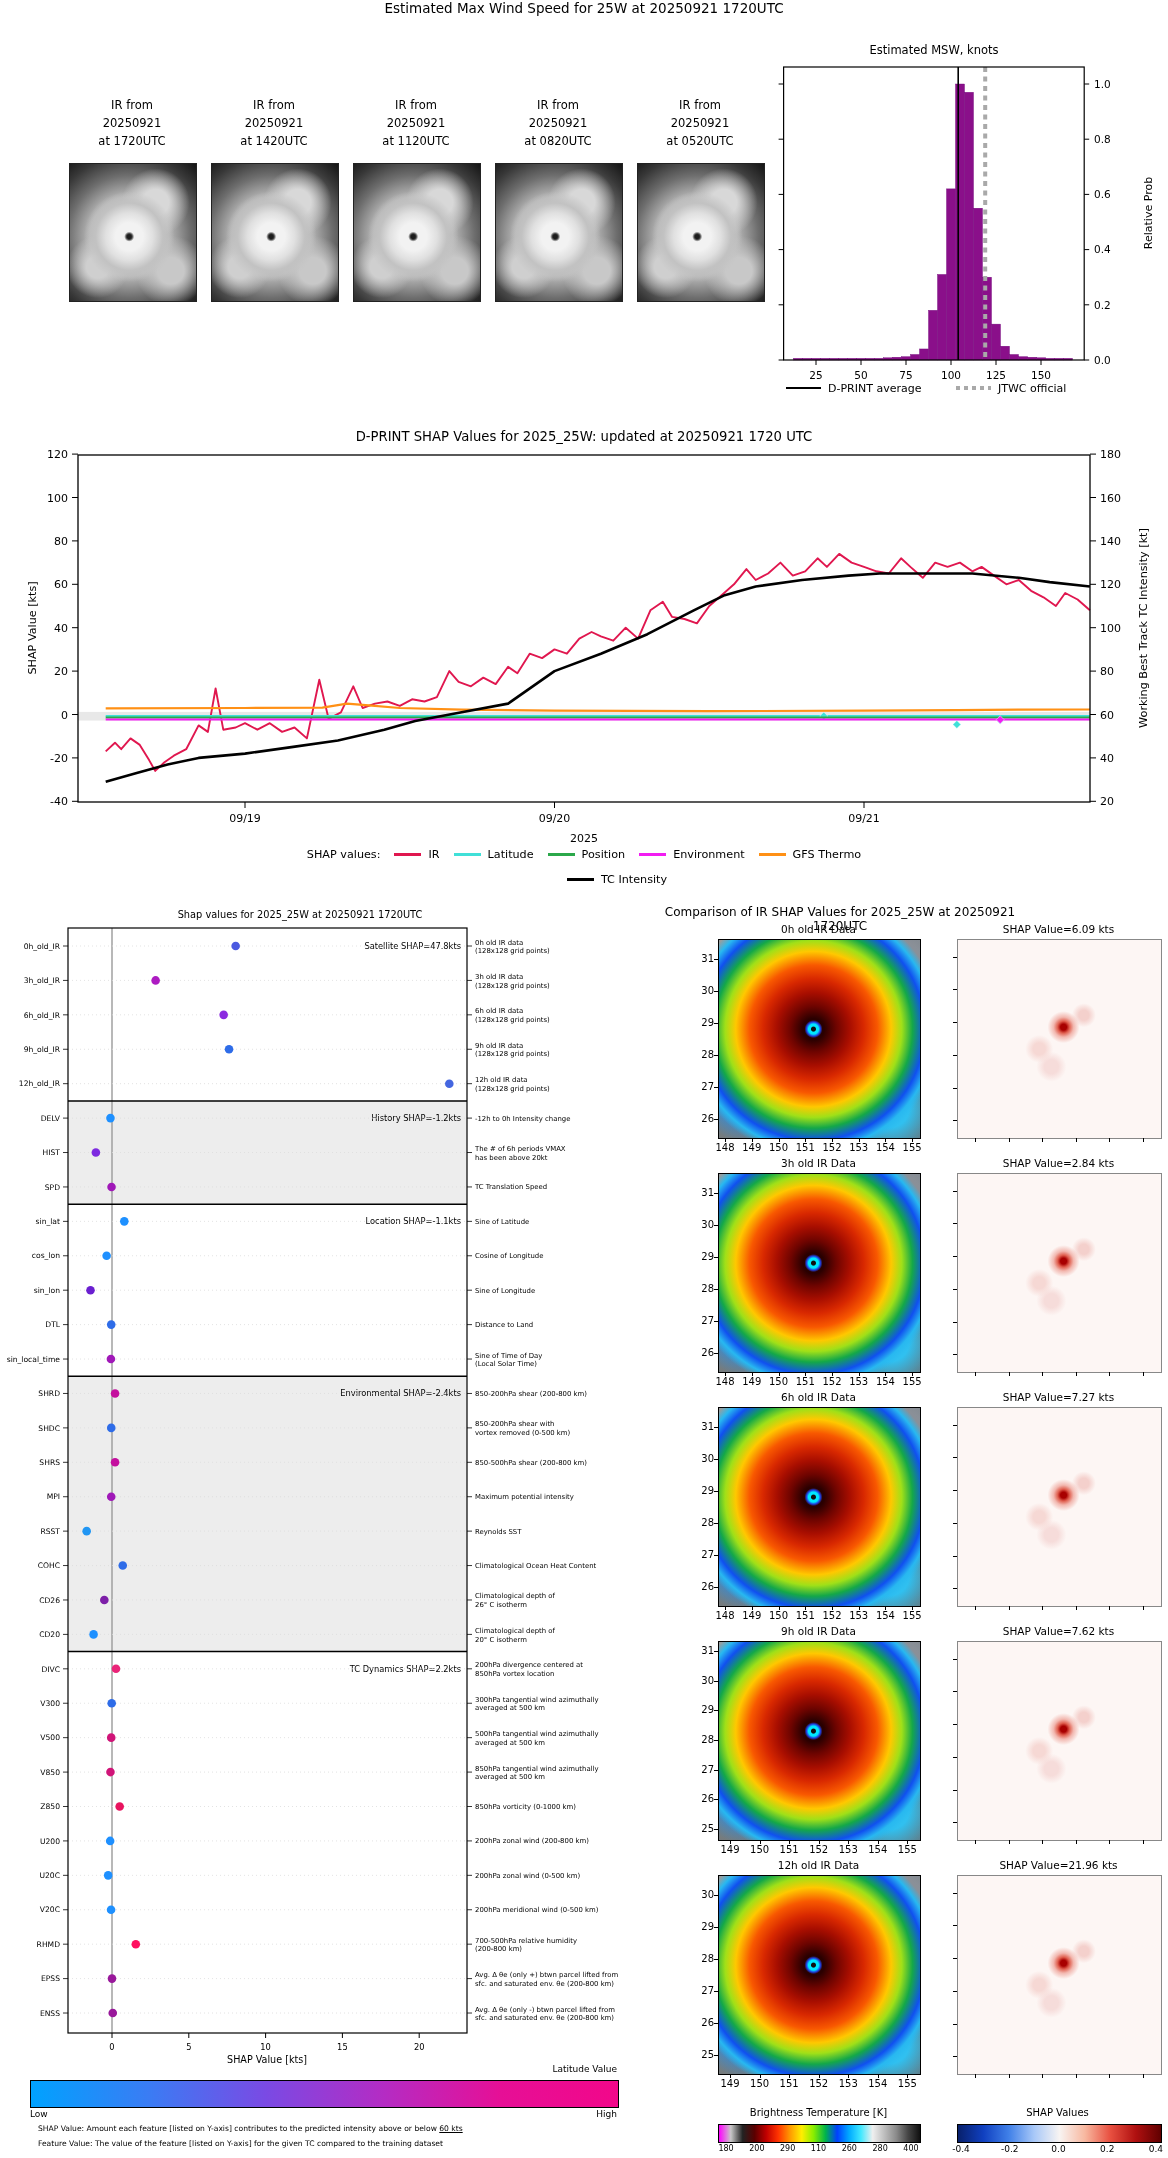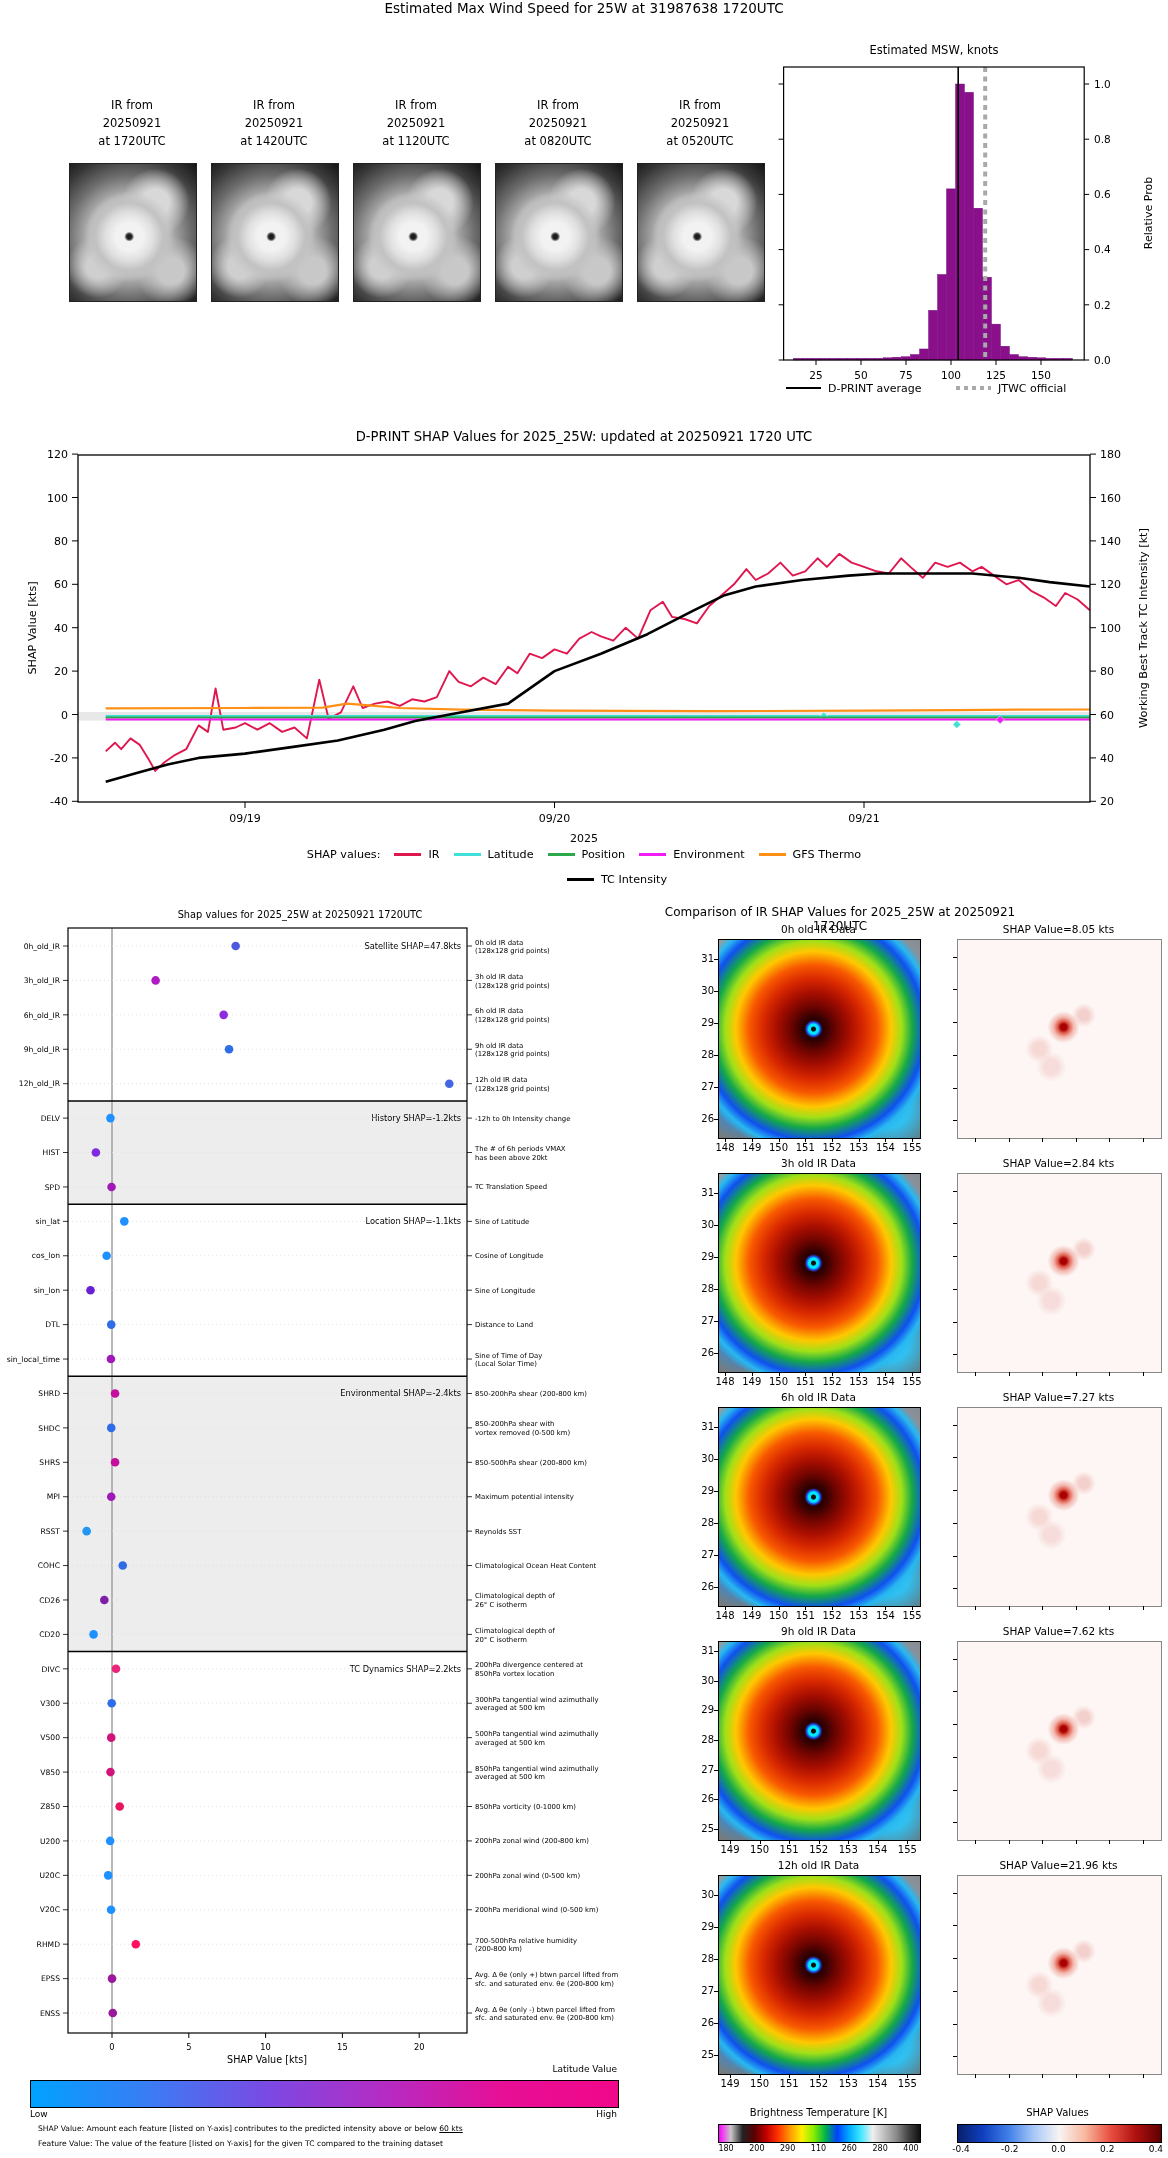--- a/index.html
+++ b/index.html
@@ -36,21 +36,21 @@
               align-items:center;gap:14px;font-size:11.2px;}
   .leg-item{display:flex;align-items:center;gap:7px;}
   .leg-line{width:27px;height:0;border-top-style:solid;}
   .u{text-decoration:underline;}
 </style>
 </head>
 <body>
 
 <div class="page">
 
-  <div class="abs center" style="left:0;top:4;width:1168px;font-size:13.5px;">Estimated Max Wind Speed for 25W at 31987638 1720UTC</div>
+  <div class="abs center" style="left:0;top:4;width:1168px;font-size:13.5px;">Estimated Max Wind Speed for 25W at 20250921 1720UTC</div>
 
   <div id="ir-strip">
       <div class="ir-cap" style="left: 60px; top: 96px; width: 144px;">IR from
 20250921
 at 1720UTC</div>
       <div class="ir-gray" style="left: 69px; top: 163px; width: 126px; height: 137px;"></div>
       <div class="ir-cap" style="left: 202px; top: 96px; width: 144px;">IR from
 20250921
 at 1420UTC</div>
       <div class="ir-gray" style="left: 211px; top: 163px; width: 126px; height: 137px;"></div>
@@ -473,21 +473,21 @@
   <div class="abs" style="left:30px;top:2109px;font-size:9px;">Low</div>
   <div class="abs" style="left:560px;top:2109px;width:57px;text-align:right;font-size:9px;">High</div>
   <div class="abs" style="left:38px;top:2124px;font-size:7.6px;white-space:nowrap;">
     <span>SHAP Value: Amount each feature [listed on Y-axis] contributes to the predicted intensity above or below </span><span class="u">60 kts</span>
   </div>
   <div class="abs" style="left:38px;top:2139px;font-size:7.6px;white-space:nowrap;">Feature Value: The value of the feature [listed on Y-axis] for the given TC compared to the training dataset</div>
 
   <div class="abs center" style="left:640px;top:905px;width:400px;font-size:12px;">Comparison of IR SHAP Values for 2025_25W at 20250921 1720UTC</div>
   <div id="comp">
       <div class="abs" style="left: 718px; top: 923px; width: 201px; text-align: center; font-size: 10.5px;">0h old IR Data</div>
-      <div class="abs" style="left: 957px; top: 923px; width: 203px; text-align: center; font-size: 10.5px;">SHAP Value=8.05 kts</div>
+      <div class="abs" style="left: 957px; top: 923px; width: 203px; text-align: center; font-size: 10.5px;">SHAP Value=6.09 kts</div>
       <div class="ir-color" style="left: 718px; top: 939px; width: 201px; height: 198px;"></div>
       <div class="shap-img" style="left: 957px; top: 939px; width: 203px; height: 198px;"></div>
       <div class="abs" style="left: 690px; top: 952.8px; width: 24px; text-align: right; font-size: 10px;">31</div>
       <div class="abs" style="left: 714px; top: 958.8px; width: 4px; height: 1px; background: rgb(0, 0, 0);"></div>
       <div class="abs" style="left: 690px; top: 984.876px; width: 24px; text-align: right; font-size: 10px;">30</div>
       <div class="abs" style="left: 714px; top: 990.876px; width: 4px; height: 1px; background: rgb(0, 0, 0);"></div>
       <div class="abs" style="left: 690px; top: 1016.95px; width: 24px; text-align: right; font-size: 10px;">29</div>
       <div class="abs" style="left: 714px; top: 1022.95px; width: 4px; height: 1px; background: rgb(0, 0, 0);"></div>
       <div class="abs" style="left: 690px; top: 1049.03px; width: 24px; text-align: right; font-size: 10px;">28</div>
       <div class="abs" style="left: 714px; top: 1055.03px; width: 4px; height: 1px; background: rgb(0, 0, 0);"></div>

